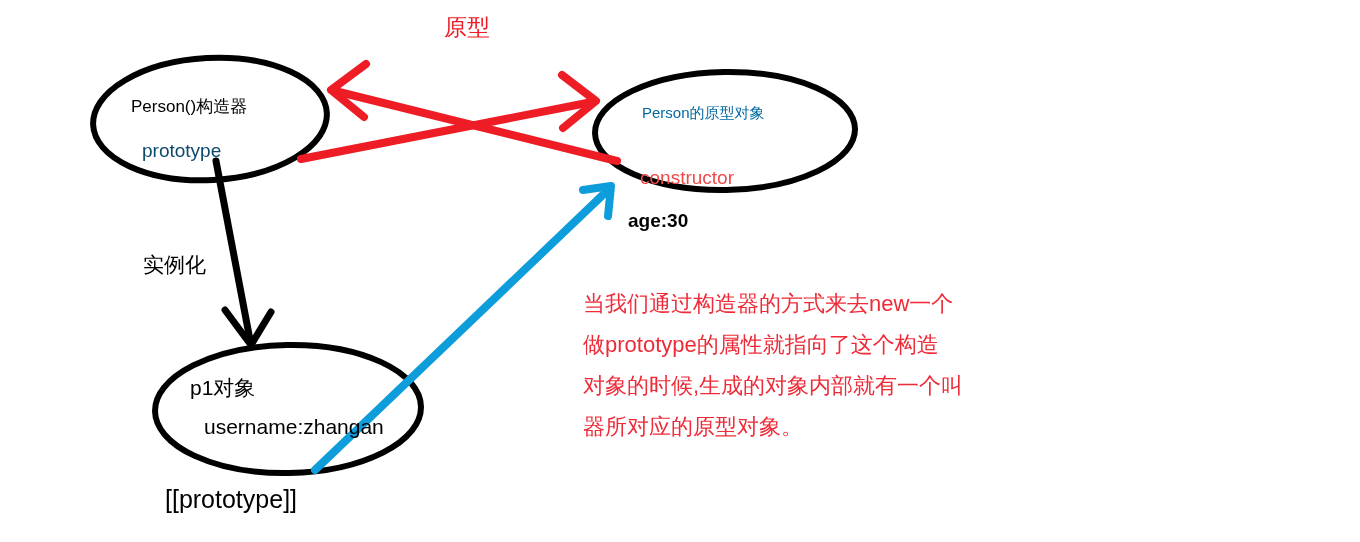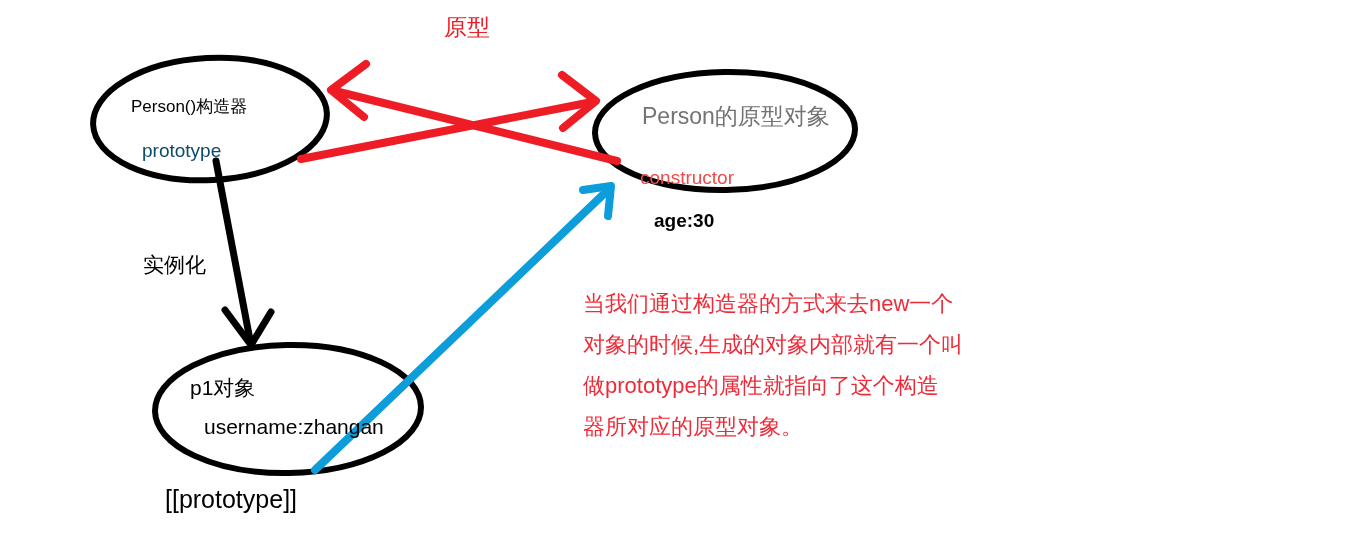--- a/index.html
+++ b/index.html
@@ -53,37 +53,36 @@
     left: 142px;
     top: 141px;
     font-size: 19px;
     color: #0c4a6e;
   }
 
   
   .lbl-proto-title {
     left: 642px;
     top: 105px;
-    font-size: 23px;
-    color: #737373;
+    font-size: 15px;
+    color: #0369a1;
   }
   .lbl-proto-constructor {
     left: 640px;
     top: 140px;
     font-size: 19px;
     color: #f04a4a;
     margin-top: 28px;
   }
   .lbl-age {
     left: 628px;
     top: 211px;
     font-size: 19px;
     font-weight: bold;
     color: #000000;
-    margin-left: 26px;
   }
 
   
   .lbl-p1-title {
     left: 190px;
     top: 377px;
     font-size: 21px;
     color: #000000;
   }
   .lbl-p1-username {
@@ -173,18 +172,18 @@
   <div class="txt lbl-p1-title">p1对象</div>
 
   <div class="txt lbl-p1-username">username:zhangan</div>
 
   <div class="txt lbl-p1-internal">[[prototype]]</div>
 
   <div class="txt lbl-instantiate">实例化</div>
 
   <div class="note-block">
     <span class="note-line">当我们通过构造器的方式来去new一个</span>
+    <span class="note-line">做prototype的属性就指向了这个构造</span>
     <span class="note-line">对象的时候,生成的对象内部就有一个叫</span>
-    <span class="note-line">做prototype的属性就指向了这个构造</span>
     <span class="note-line">器所对应的原型对象。</span>
   </div>
 
 </div>
 
 </body></html>

